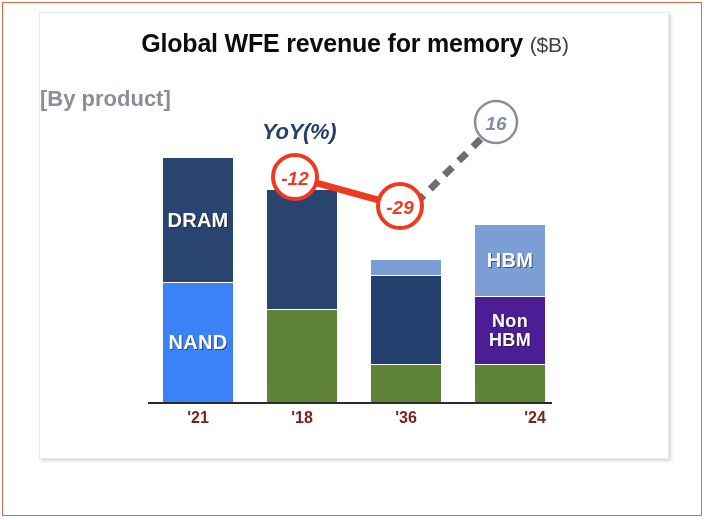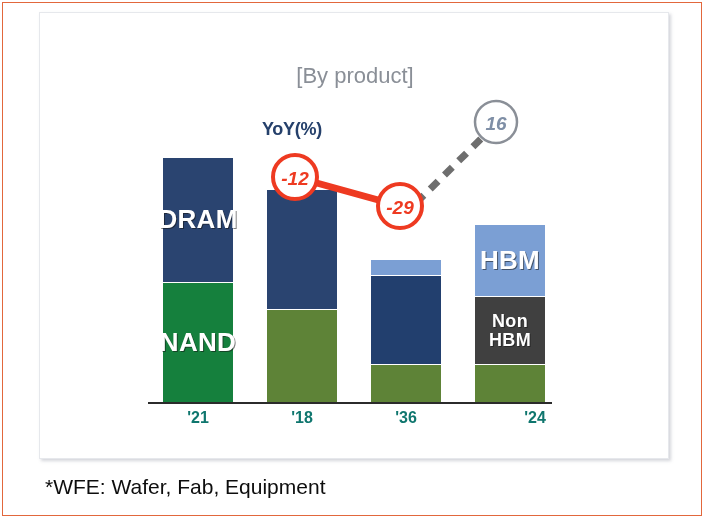--- a/index.html
+++ b/index.html
@@ -53,25 +53,25 @@
     white-space: nowrap;
   }
   #chart-title .unit {
     font-weight: normal;
     font-size: 21px;
     color: #3f3f3f;
   }
   #chart-subtitle {
     position: absolute;
     left: 0;
-    top: 50px;
-    width: 630px;
-    text-align: center;
+    top: 73px;
+    width: 630px;
+    text-align: left;
     font-size: 22px;
-    font-weight: normal;
+    font-weight: bold;
     color: #8a8f97;
   }
 
   
   #plot-area {
     position: absolute;
     left: 0;
     top: 0;
     width: 630px;
     height: 447px;
@@ -87,21 +87,21 @@
     box-sizing: border-box;
     border: 1px solid #ffffff;
     display: flex;
     align-items: center;
     justify-content: center;
     text-align: center;
     line-height: 1.05;
   }
   .seg-label {
     color: #ffffff;
-    font-size: 26px;
+    font-size: 20px;
     font-weight: bold;
     text-shadow: 1px 1px 0 rgba(20,20,20,0.55);
     letter-spacing: 0.3px;
   }
   .seg-label.small { font-size: 18px; }
 
   
   #axis-line {
     position: absolute;
     left: 108px;
@@ -111,40 +111,41 @@
     background: #2b2b2b;
   }
 
   .tick-label {
     position: absolute;
     width: 72px;
     top: 396px;
     text-align: center;
     font-size: 16px;
     font-weight: bold;
-    color: #0f766e;
+    color: #7f1d1d;
     font-style: normal;
   }
 
   
   #yoy-layer {
     position: absolute;
     left: 0;
     top: 0;
     width: 630px;
     height: 447px;
     pointer-events: none;
   }
 
   #yoy-caption {
     position: absolute;
     left: 222px;
     top: 106px;
-    font-size: 18px;
-    font-weight: bold;
+    font-size: 22px;
+    font-weight: bold;
+    font-style: italic;
     color: #25406b;
     letter-spacing: -0.3px;
     white-space: nowrap;
   }
 
   .marker-text {
     font-size: 19px;
     font-weight: bold;
     font-style: italic;
     font-family: "Liberation Sans", sans-serif;
@@ -161,50 +162,54 @@
     white-space: nowrap;
   }
 </style>
 </head>
 <body>
 
 <div id="slide-frame">
 
   <div id="chart-card">
 
+    <div id="chart-title">
+      <span>Global WFE revenue for memory</span>
+      <span class="unit">($B)</span>
+    </div>
 
     <div id="chart-subtitle">[By product]</div>
 
     <div id="plot-area">
 
       <div class="bar-col" style="left:122px;">
         <div class="seg" style="top:144px; height:126px; background:#2a4470;">
           <span class="seg-label">DRAM</span>
         </div>
-        <div class="seg" style="top:269px; height:121px; background:#15803d;">
+        <div class="seg" style="top:269px; height:121px; background:#3b82f6;">
           <span class="seg-label">NAND</span>
         </div>
       </div>
 
       <div class="bar-col" style="left:226px;">
         <div class="seg" style="top:176px; height:121px; background:#2a4470;"></div>
         <div class="seg" style="top:296px; height:94px; background:#5e8337;"></div>
       </div>
 
       <div class="bar-col" style="left:330px;">
         <div class="seg" style="top:246px; height:17px; background:#7b9fd4;"></div>
         <div class="seg" style="top:262px; height:90px; background:#223f6e;"></div>
         <div class="seg" style="top:351px; height:39px; background:#5e8337;"></div>
       </div>
 
       <div class="bar-col" style="left:434px;">
         <div class="seg" style="top:211px; height:73px; background:#7b9fd4;">
           <span class="seg-label">HBM</span>
         </div>
-        <div class="seg" style="top:283px; height:69px; background:#404040;">
+        <div class="seg" style="top:283px; height:69px; background:#4c1d95;">
           <span class="seg-label small" style="white-space:pre-line;">Non
 HBM</span>
         </div>
         <div class="seg" style="top:351px; height:39px; background:#5e8337;"></div>
       </div>
 
       <div id="axis-line"></div>
 
       <div class="tick-label" style="left:122px;">'21</div>
       <div class="tick-label" style="left:226px;">'18</div>
@@ -231,15 +236,14 @@
 
         <g>
           <circle cx="456" cy="109" r="21" fill="#ffffff" stroke="#8a8f97" stroke-width="2.5"></circle>
           <text class="marker-text" x="456" y="117" text-anchor="middle" fill="#7f8fa6">16</text>
         </g>
       </svg>
 
     </div>
   </div>
 
-  <div id="footnote">*WFE: Wafer, Fab, Equipment</div>
 
 </div>
 
 </body></html>

